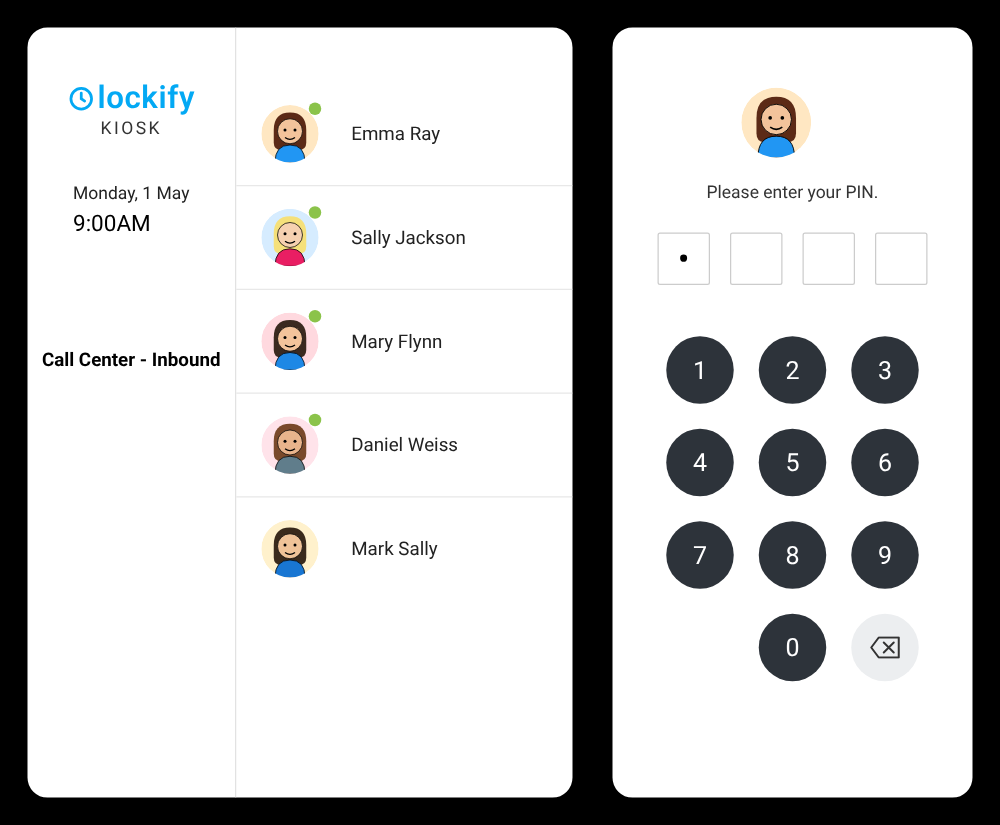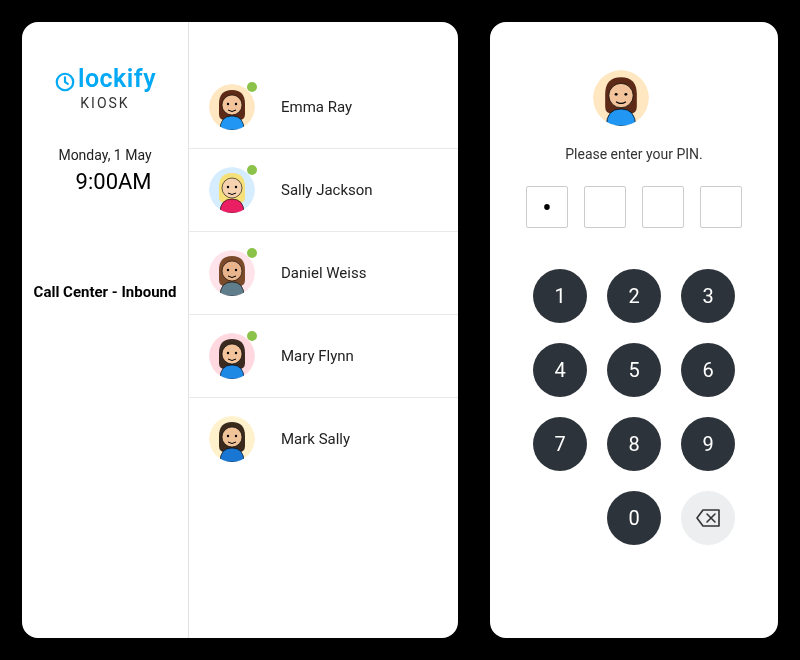--- a/index.html
+++ b/index.html
@@ -45,35 +45,35 @@
     flex-direction: column;
     align-items: center;
     margin-bottom: 36px;
   }
   .logo-word {
     font-size: 25px;
     font-weight: 600;
     color: #03a9f4;
     letter-spacing: 0.5px;
     display: flex;
-    align-items: flex-end;
+    align-items: center;
   }
   .logo-word svg { margin-right: 2px; }
   .logo-sub {
     font-size: 14px;
     letter-spacing: 2px;
     color: #333;
     margin-top: 2px;
   }
   .date-block {
-    text-align: right;
+    text-align: left;
     margin-bottom: 44px;
   }
   .date-line { font-size: 14px; color: #222; margin-bottom: 6px; }
-  .time-line { font-size: 22px; font-weight: 400; color: #000; }
+  .time-line { font-size: 18px; font-weight: 400; color: #000; }
   .dept {
     font-size: 15px;
     font-weight: 700;
     color: #000;
     text-align: center;
     width: 100%;
     margin-top: 45px;
   }
   .list {
     flex: 1;
@@ -218,49 +218,49 @@
   </svg>
           </div>
           <div class="dot" style="background: rgb(139, 195, 74);"></div>
         </div>
         <div class="member-name">Sally Jackson</div>
       </div>
       <div class="row">
         <div class="avatar-wrap">
           <div class="avatar">
             <svg viewBox="0 0 46 46" width="100%" height="100%">
+    <circle cx="23" cy="23" r="23" fill="#ffd9df"></circle>
+    <path d="M10 20 Q10 6 23 6 Q36 6 36 20 L36 30 Q36 36 30 36 L16 36 Q10 36 10 30 Z" fill="#3b2a20"></path>
+    <circle cx="23" cy="21" r="10" fill="#f3c39b" stroke="#000" stroke-width="0.6"></circle>
+    <path d="M11 46 Q11 32 23 32 Q35 32 35 46 Z" fill="#1e88e5" stroke="#000" stroke-width="0.6"></path>
+    <circle cx="19" cy="20" r="1.2" fill="#000"></circle>
+              <circle cx="27" cy="20" r="1.2" fill="#000"></circle>
+    <path d="M19 26 Q23 29 27 26" fill="none" stroke="#000" stroke-width="1"></path>
+  </svg>
+          </div>
+          <div class="dot" style="background: rgb(139, 195, 74);"></div>
+        </div>
+        <div class="member-name">Mary Flynn</div>
+      </div>
+      <div class="row">
+        <div class="avatar-wrap">
+          <div class="avatar">
+            <svg viewBox="0 0 46 46" width="100%" height="100%">
     <circle cx="23" cy="23" r="23" fill="#ffe3ea"></circle>
     <path d="M10 20 Q10 6 23 6 Q36 6 36 20 L36 30 Q36 36 30 36 L16 36 Q10 36 10 30 Z" fill="#7a4a2b"></path>
     <circle cx="23" cy="21" r="10" fill="#e8b48c" stroke="#000" stroke-width="0.6"></circle>
     <path d="M11 46 Q11 32 23 32 Q35 32 35 46 Z" fill="#607d8b" stroke="#000" stroke-width="0.6"></path>
     <circle cx="19" cy="20" r="1.2" fill="#000"></circle>
               <circle cx="27" cy="20" r="1.2" fill="#000"></circle>
     <path d="M19 26 Q23 29 27 26" fill="none" stroke="#000" stroke-width="1"></path>
   </svg>
           </div>
           <div class="dot" style="background: rgb(139, 195, 74);"></div>
         </div>
         <div class="member-name">Daniel Weiss</div>
-      </div>
-      <div class="row">
-        <div class="avatar-wrap">
-          <div class="avatar">
-            <svg viewBox="0 0 46 46" width="100%" height="100%">
-    <circle cx="23" cy="23" r="23" fill="#ffd9df"></circle>
-    <path d="M10 20 Q10 6 23 6 Q36 6 36 20 L36 30 Q36 36 30 36 L16 36 Q10 36 10 30 Z" fill="#3b2a20"></path>
-    <circle cx="23" cy="21" r="10" fill="#f3c39b" stroke="#000" stroke-width="0.6"></circle>
-    <path d="M11 46 Q11 32 23 32 Q35 32 35 46 Z" fill="#1e88e5" stroke="#000" stroke-width="0.6"></path>
-    <circle cx="19" cy="20" r="1.2" fill="#000"></circle>
-              <circle cx="27" cy="20" r="1.2" fill="#000"></circle>
-    <path d="M19 26 Q23 29 27 26" fill="none" stroke="#000" stroke-width="1"></path>
-  </svg>
-          </div>
-          <div class="dot" style="background: rgb(139, 195, 74);"></div>
-        </div>
-        <div class="member-name">Mary Flynn</div>
       </div>
       <div class="row">
         <div class="avatar-wrap">
           <div class="avatar">
             <svg viewBox="0 0 46 46" width="100%" height="100%">
     <circle cx="23" cy="23" r="23" fill="#fff1cc"></circle>
     <path d="M10 20 Q10 6 23 6 Q36 6 36 20 L36 30 Q36 36 30 36 L16 36 Q10 36 10 30 Z" fill="#3a2a1c"></path>
     <circle cx="23" cy="21" r="10" fill="#f0c398" stroke="#000" stroke-width="0.6"></circle>
     <path d="M11 46 Q11 32 23 32 Q35 32 35 46 Z" fill="#1976d2" stroke="#000" stroke-width="0.6"></path>
     <circle cx="19" cy="20" r="1.2" fill="#000"></circle>

